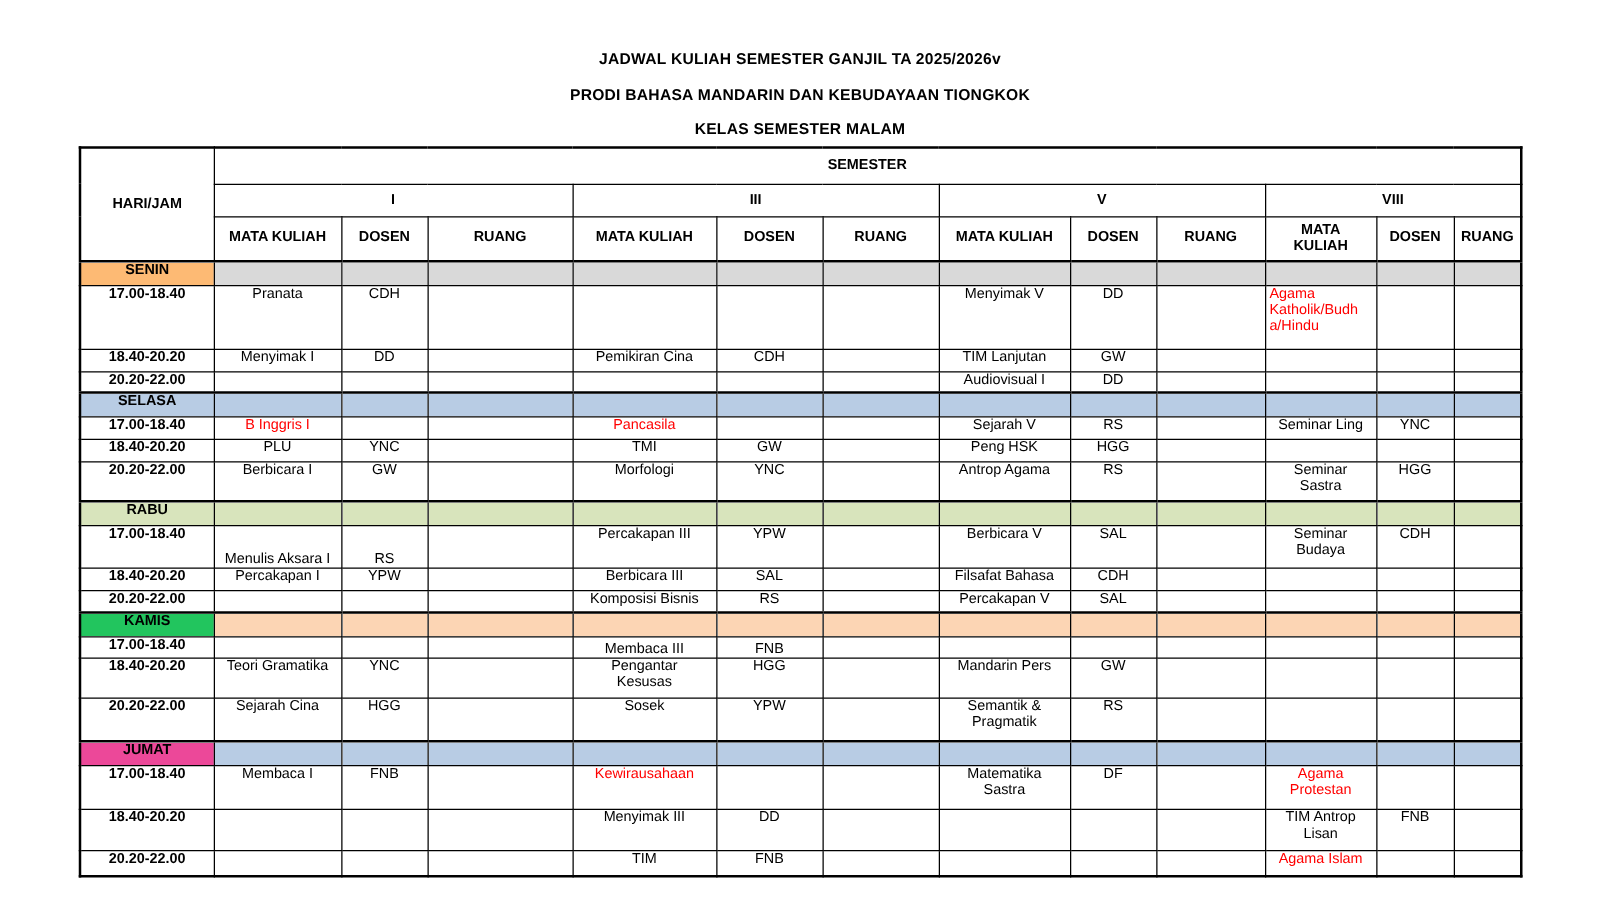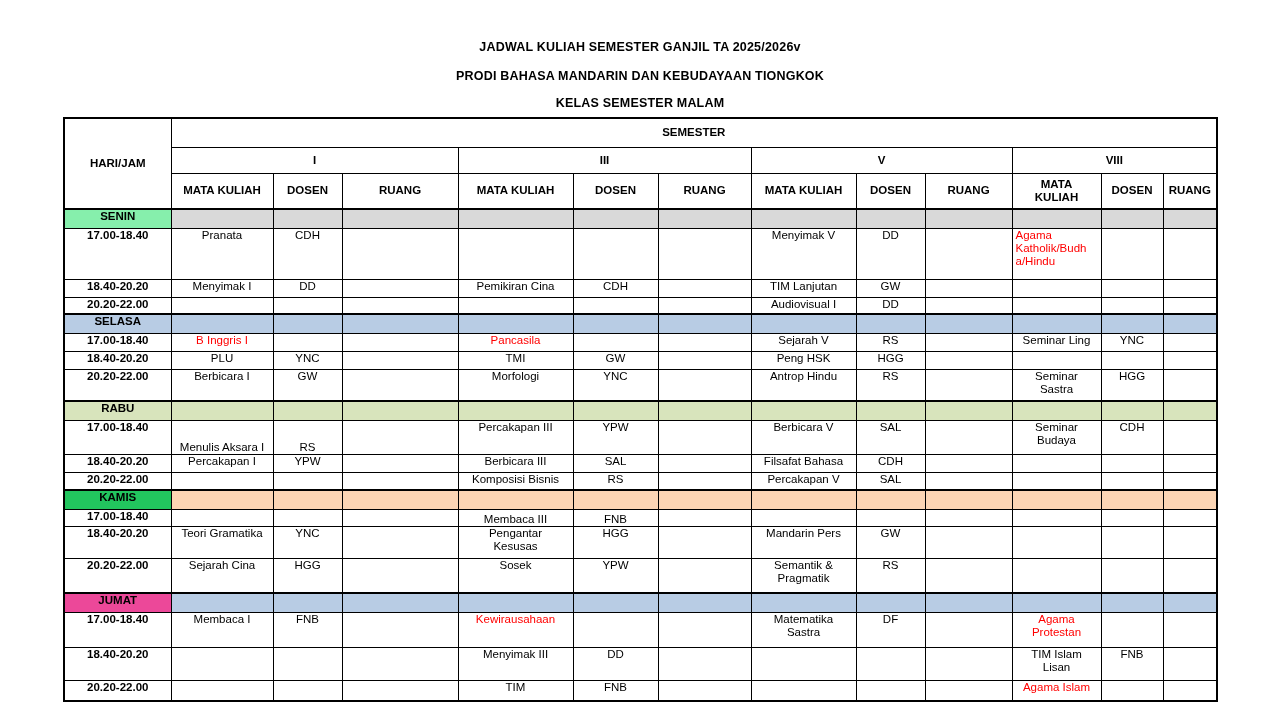--- a/index.html
+++ b/index.html
@@ -82,21 +82,21 @@
       <th>DOSEN</th>
       <th>RUANG</th>
       <th>MATA
 KULIAH</th>
       <th>DOSEN</th>
       <th>RUANG</th>
     </tr>
   </thead>
   <tbody>
       <tr class="day-row">
-        <td style="background: #86efac;">SENIN</td>
+        <td style="background: #fdba74;">SENIN</td>
         <td style="background: rgb(217, 217, 217);"></td>
         <td style="background: rgb(217, 217, 217);"></td>
         <td style="background: rgb(217, 217, 217);"></td>
         <td style="background: rgb(217, 217, 217);"></td>
         <td style="background: rgb(217, 217, 217);"></td>
         <td style="background: rgb(217, 217, 217);"></td>
         <td style="background: rgb(217, 217, 217);"></td>
         <td style="background: rgb(217, 217, 217);"></td>
         <td style="background: rgb(217, 217, 217);"></td>
         <td style="background: rgb(217, 217, 217);"></td>
@@ -196,21 +196,21 @@
         <td></td>
       </tr>
       <tr style="height: 32px;">
         <td class="time-cell">20.20-22.00</td>
         <td>Berbicara I</td>
         <td>GW</td>
         <td></td>
         <td>Morfologi</td>
         <td>YNC</td>
         <td></td>
-        <td>Antrop Hindu</td>
+        <td>Antrop Agama</td>
         <td>RS</td>
         <td></td>
         <td>Seminar
 Sastra</td>
         <td>HGG</td>
         <td></td>
       </tr>
       <tr class="day-row">
         <td style="background: rgb(216, 228, 188);">RABU</td>
         <td style="background: rgb(216, 228, 188);"></td>
@@ -370,21 +370,21 @@
         <td class="time-cell">18.40-20.20</td>
         <td></td>
         <td></td>
         <td></td>
         <td>Menyimak III</td>
         <td>DD</td>
         <td></td>
         <td></td>
         <td></td>
         <td></td>
-        <td>TIM Islam
+        <td>TIM Antrop
 Lisan</td>
         <td>FNB</td>
         <td></td>
       </tr>
       <tr style="height: 20px;">
         <td class="time-cell">20.20-22.00</td>
         <td></td>
         <td></td>
         <td></td>
         <td>TIM</td>

